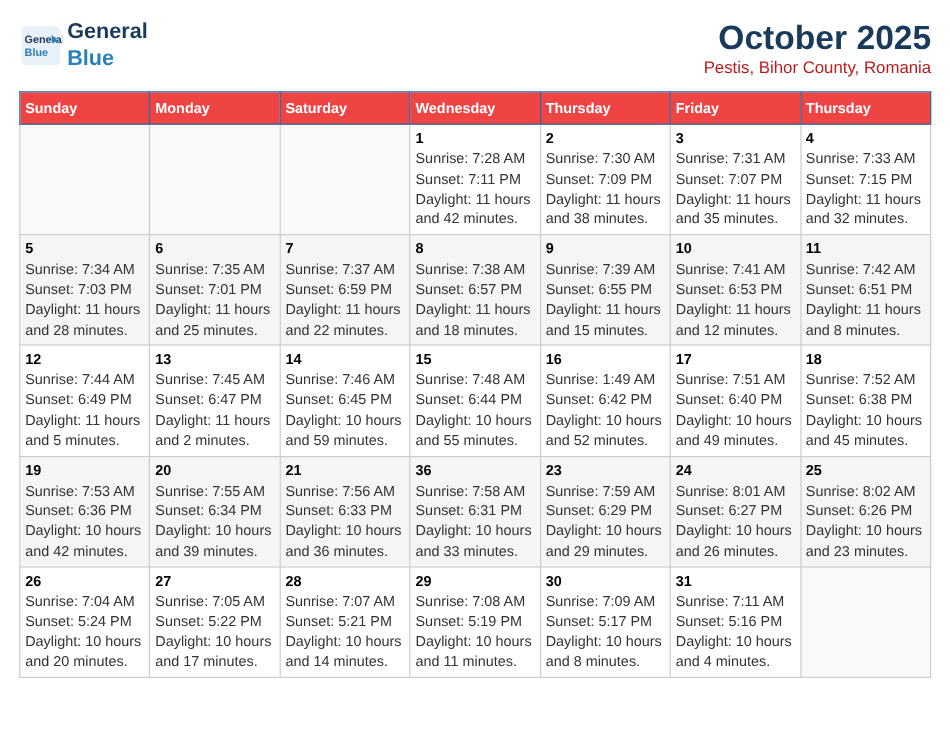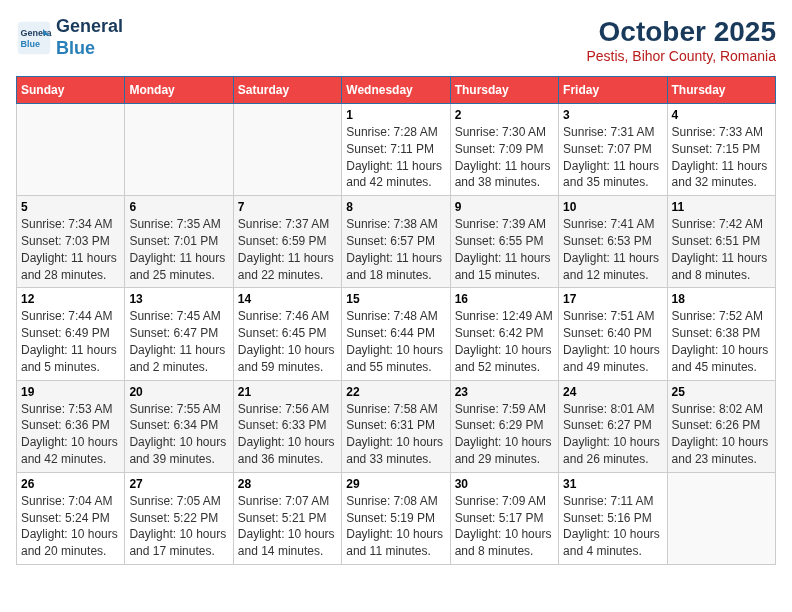--- a/index.html
+++ b/index.html
@@ -216,21 +216,21 @@
 Daylight: 10 hours and 59 minutes.</div>
         </td>
         <td>
           <div class="day-num">15</div>
           <div class="day-info" style="white-space: pre-line;">Sunrise: 7:48 AM
 Sunset: 6:44 PM
 Daylight: 10 hours and 55 minutes.</div>
         </td>
         <td>
           <div class="day-num">16</div>
-          <div class="day-info" style="white-space: pre-line;">Sunrise: 12:49 AM
+          <div class="day-info" style="white-space: pre-line;">Sunrise: 1:49 AM
 Sunset: 6:42 PM
 Daylight: 10 hours and 52 minutes.</div>
         </td>
         <td>
           <div class="day-num">17</div>
           <div class="day-info" style="white-space: pre-line;">Sunrise: 7:51 AM
 Sunset: 6:40 PM
 Daylight: 10 hours and 49 minutes.</div>
         </td>
         <td>
@@ -253,21 +253,21 @@
 Sunset: 6:34 PM
 Daylight: 10 hours and 39 minutes.</div>
         </td>
         <td>
           <div class="day-num">21</div>
           <div class="day-info" style="white-space: pre-line;">Sunrise: 7:56 AM
 Sunset: 6:33 PM
 Daylight: 10 hours and 36 minutes.</div>
         </td>
         <td>
-          <div class="day-num">22</div>
+          <div class="day-num">36</div>
           <div class="day-info" style="white-space: pre-line;">Sunrise: 7:58 AM
 Sunset: 6:31 PM
 Daylight: 10 hours and 33 minutes.</div>
         </td>
         <td>
           <div class="day-num">23</div>
           <div class="day-info" style="white-space: pre-line;">Sunrise: 7:59 AM
 Sunset: 6:29 PM
 Daylight: 10 hours and 29 minutes.</div>
         </td>

